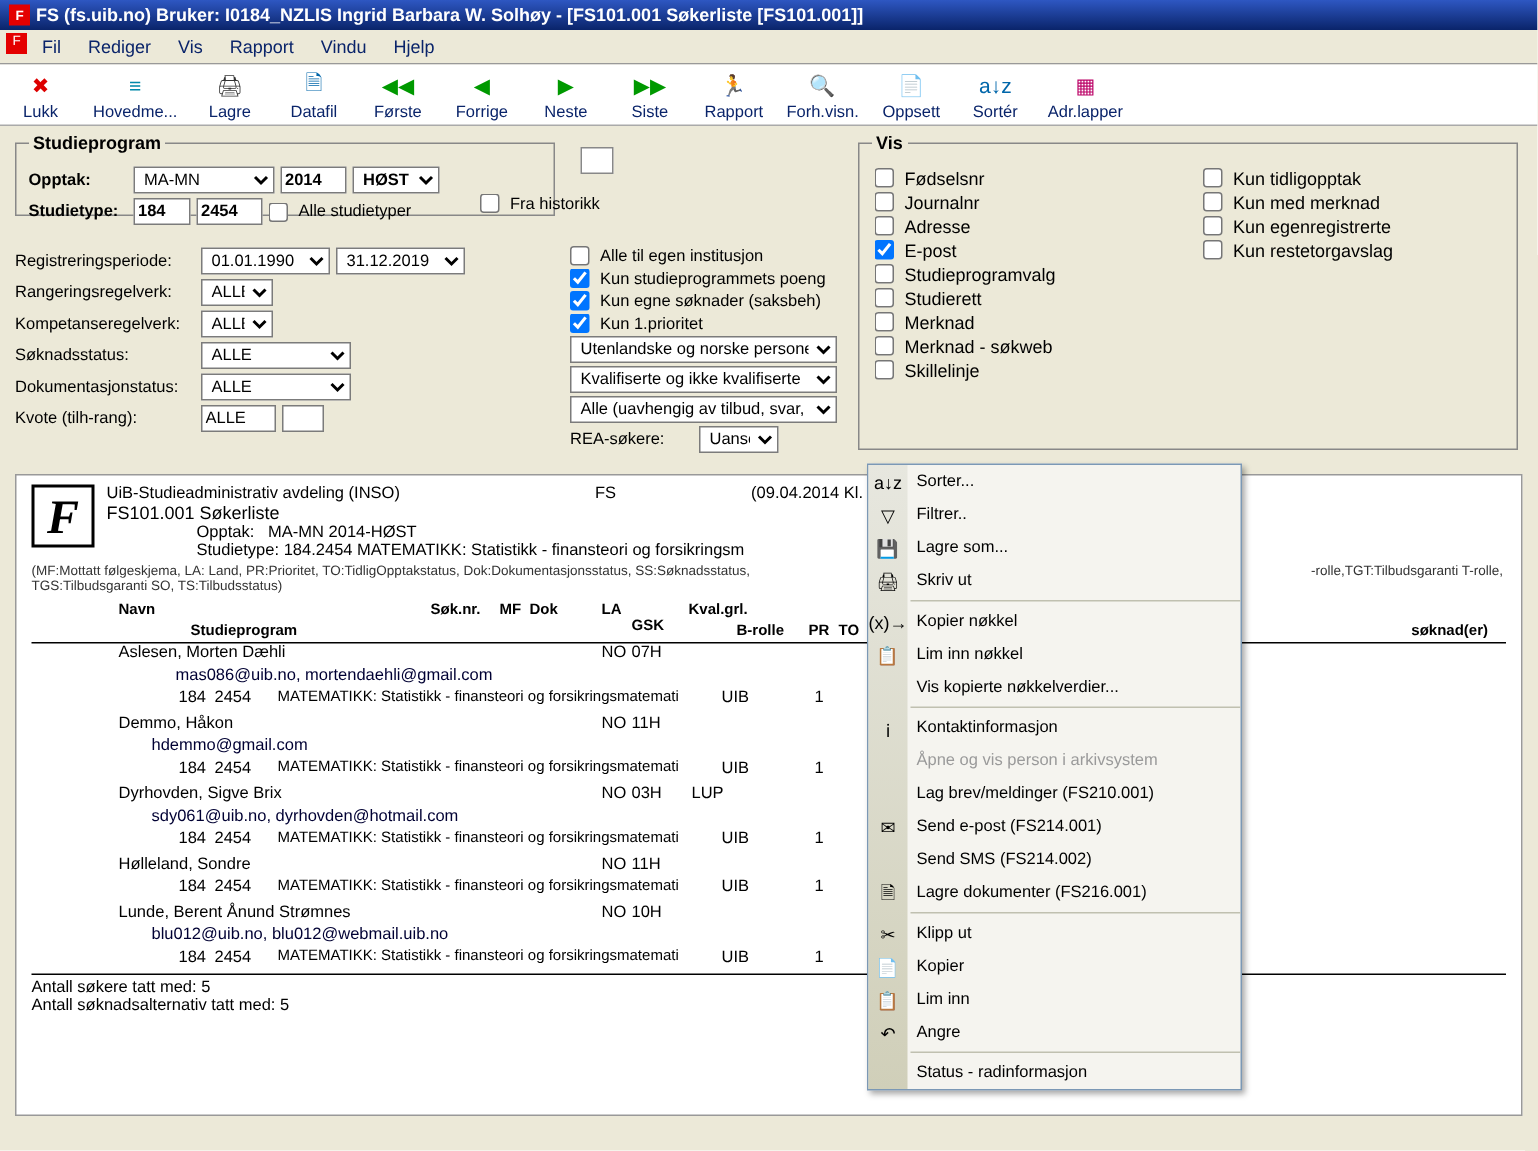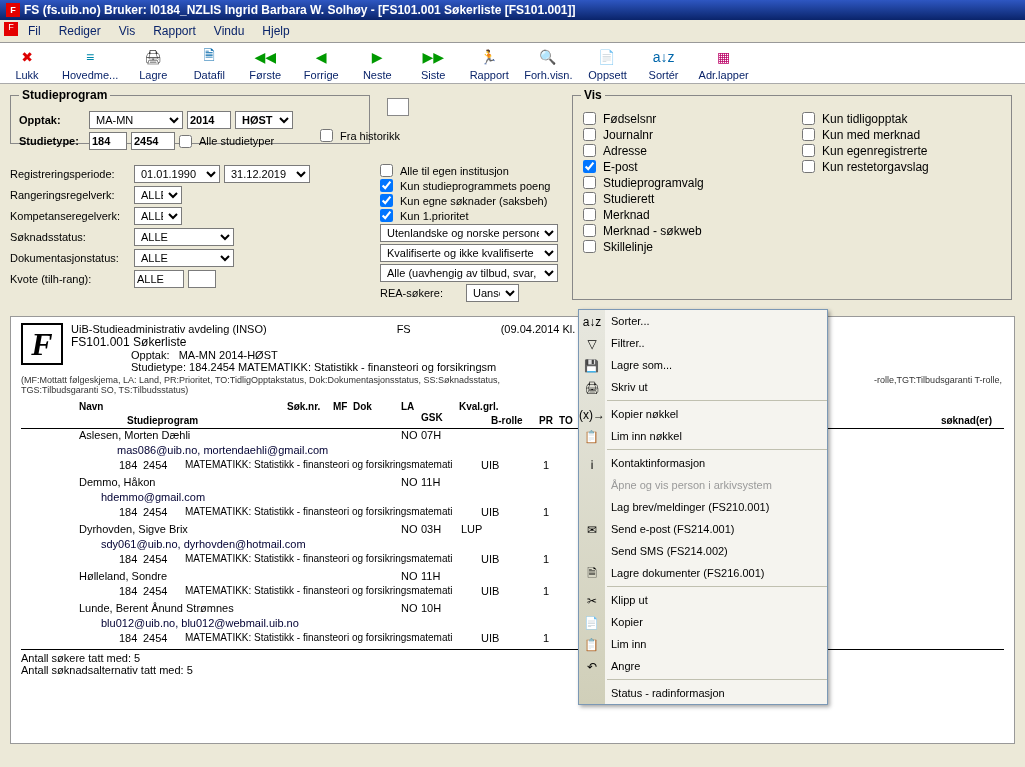--- a/index.html
+++ b/index.html
@@ -407,20 +407,21 @@
 <div class="ctx-menu">
   <div class="strip"></div>
   <div id="ctx-items">
       <div class="ctx-item"><span class="ctx-ic">a↓z</span><span>Sorter...</span></div>
       <div class="ctx-item"><span class="ctx-ic">▽</span><span>Filtrer..</span></div>
       <div class="ctx-item"><span class="ctx-ic">💾</span><span>Lagre som...</span></div>
       <div class="ctx-item"><span class="ctx-ic">🖨</span><span>Skriv ut</span></div>
       <div class="ctx-item sep"></div>
       <div class="ctx-item"><span class="ctx-ic">(x)→</span><span>Kopier nøkkel</span></div>
       <div class="ctx-item"><span class="ctx-ic">📋</span><span>Lim inn nøkkel</span></div>
+      <div class="ctx-item"><span>Vis kopierte nøkkelverdier...</span></div>
       <div class="ctx-item sep"></div>
       <div class="ctx-item"><span class="ctx-ic">ℹ</span><span>Kontaktinformasjon</span></div>
       <div class="ctx-item dis"><span>Åpne og vis person i arkivsystem</span></div>
       <div class="ctx-item"><span>Lag brev/meldinger (FS210.001)</span></div>
       <div class="ctx-item"><span class="ctx-ic">✉</span><span>Send e-post (FS214.001)</span></div>
       <div class="ctx-item"><span>Send SMS (FS214.002)</span></div>
       <div class="ctx-item"><span class="ctx-ic">🗎</span><span>Lagre dokumenter (FS216.001)</span></div>
       <div class="ctx-item sep"></div>
       <div class="ctx-item"><span class="ctx-ic">✂</span><span>Klipp ut</span></div>
       <div class="ctx-item"><span class="ctx-ic">📄</span><span>Kopier</span></div>

